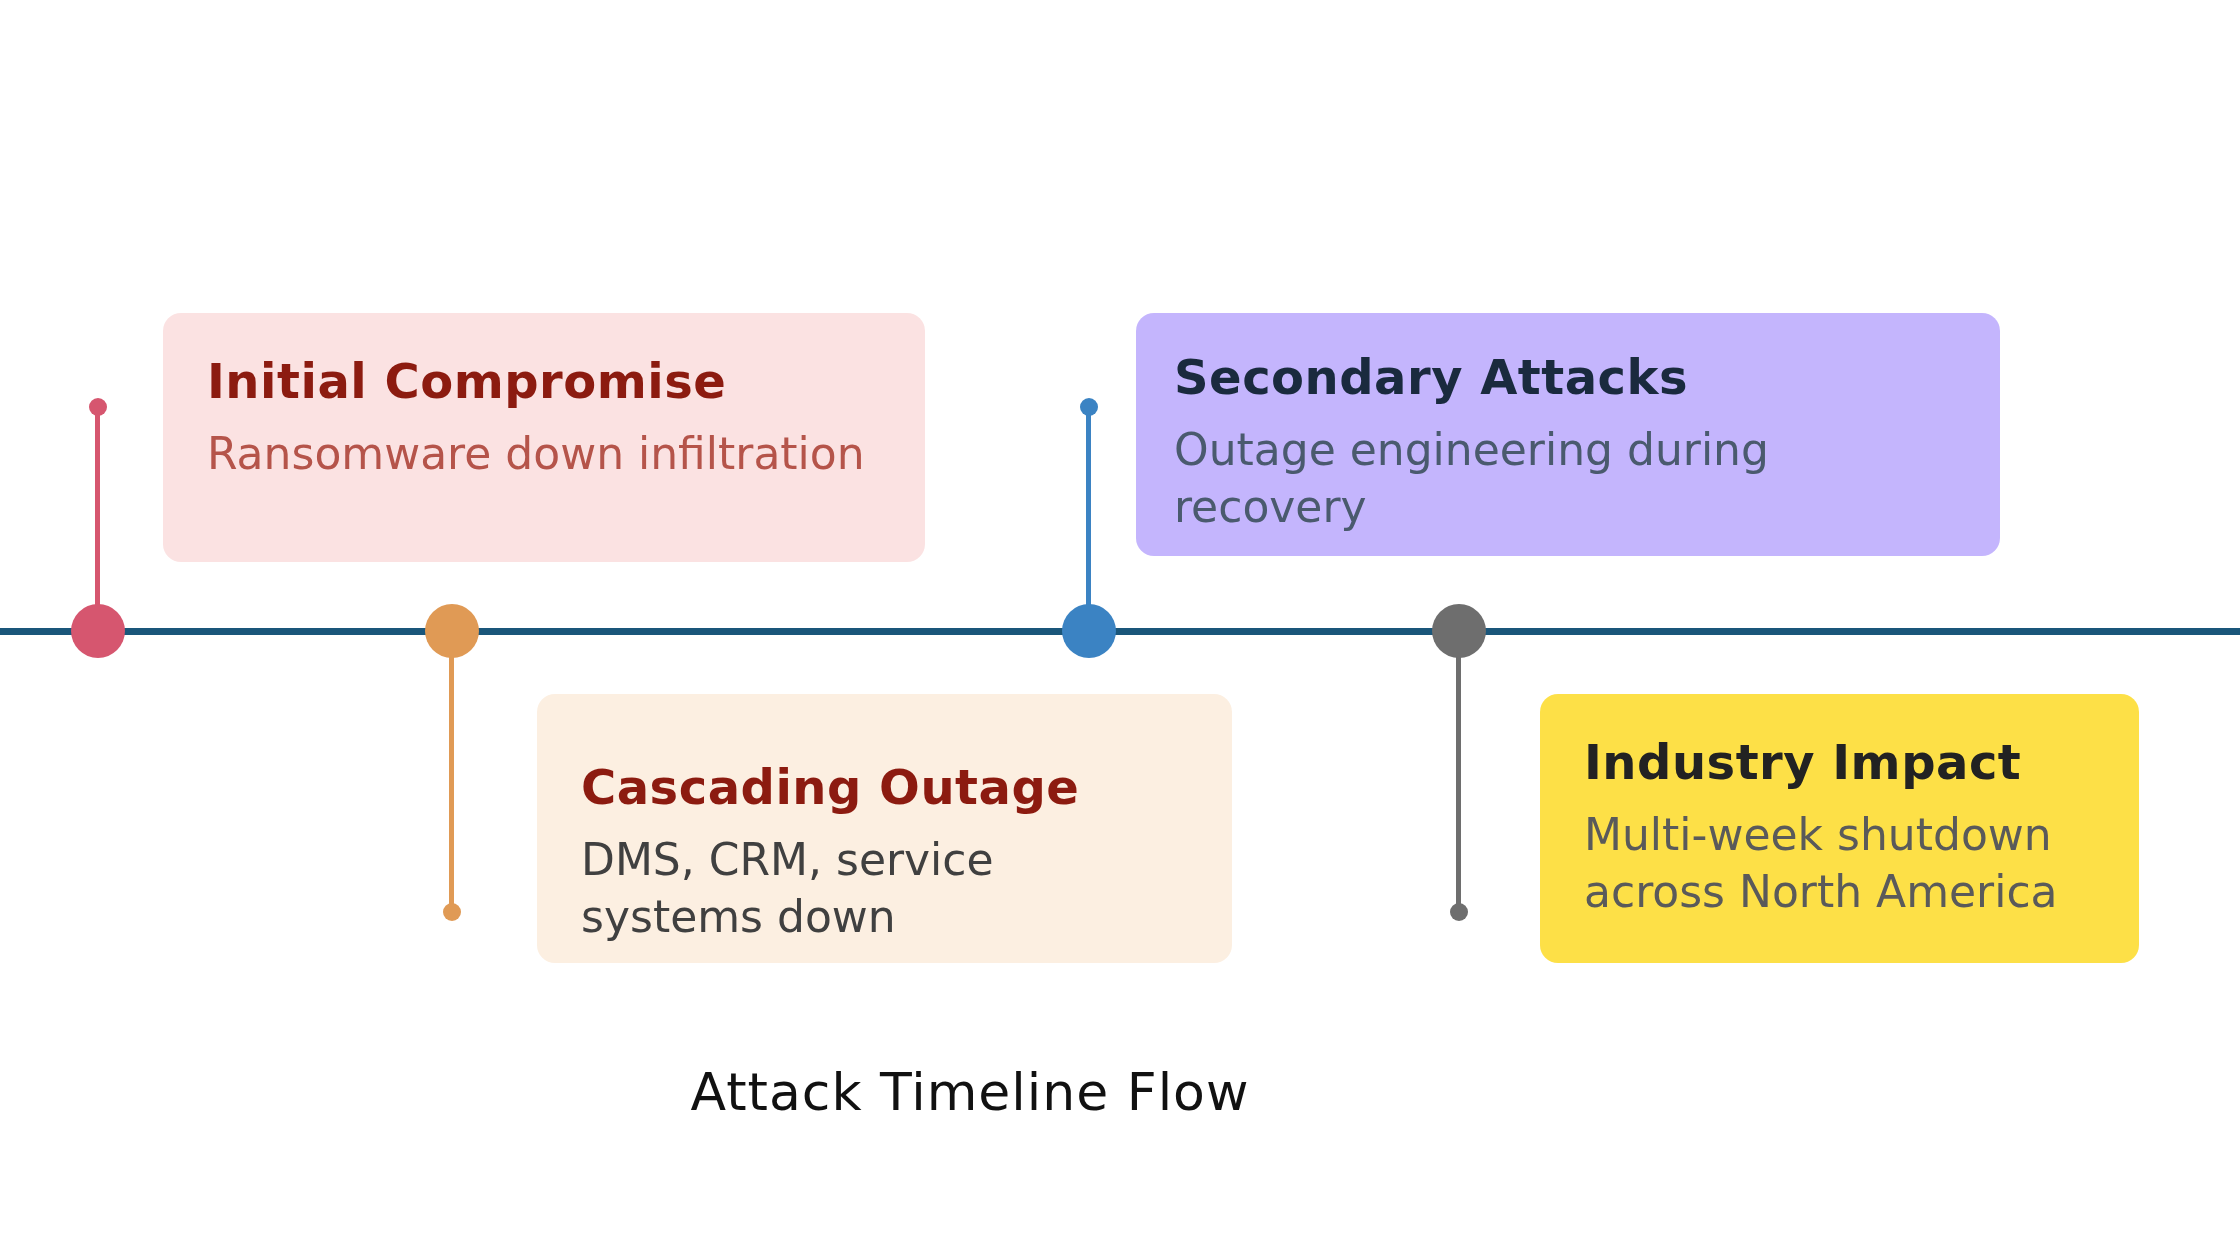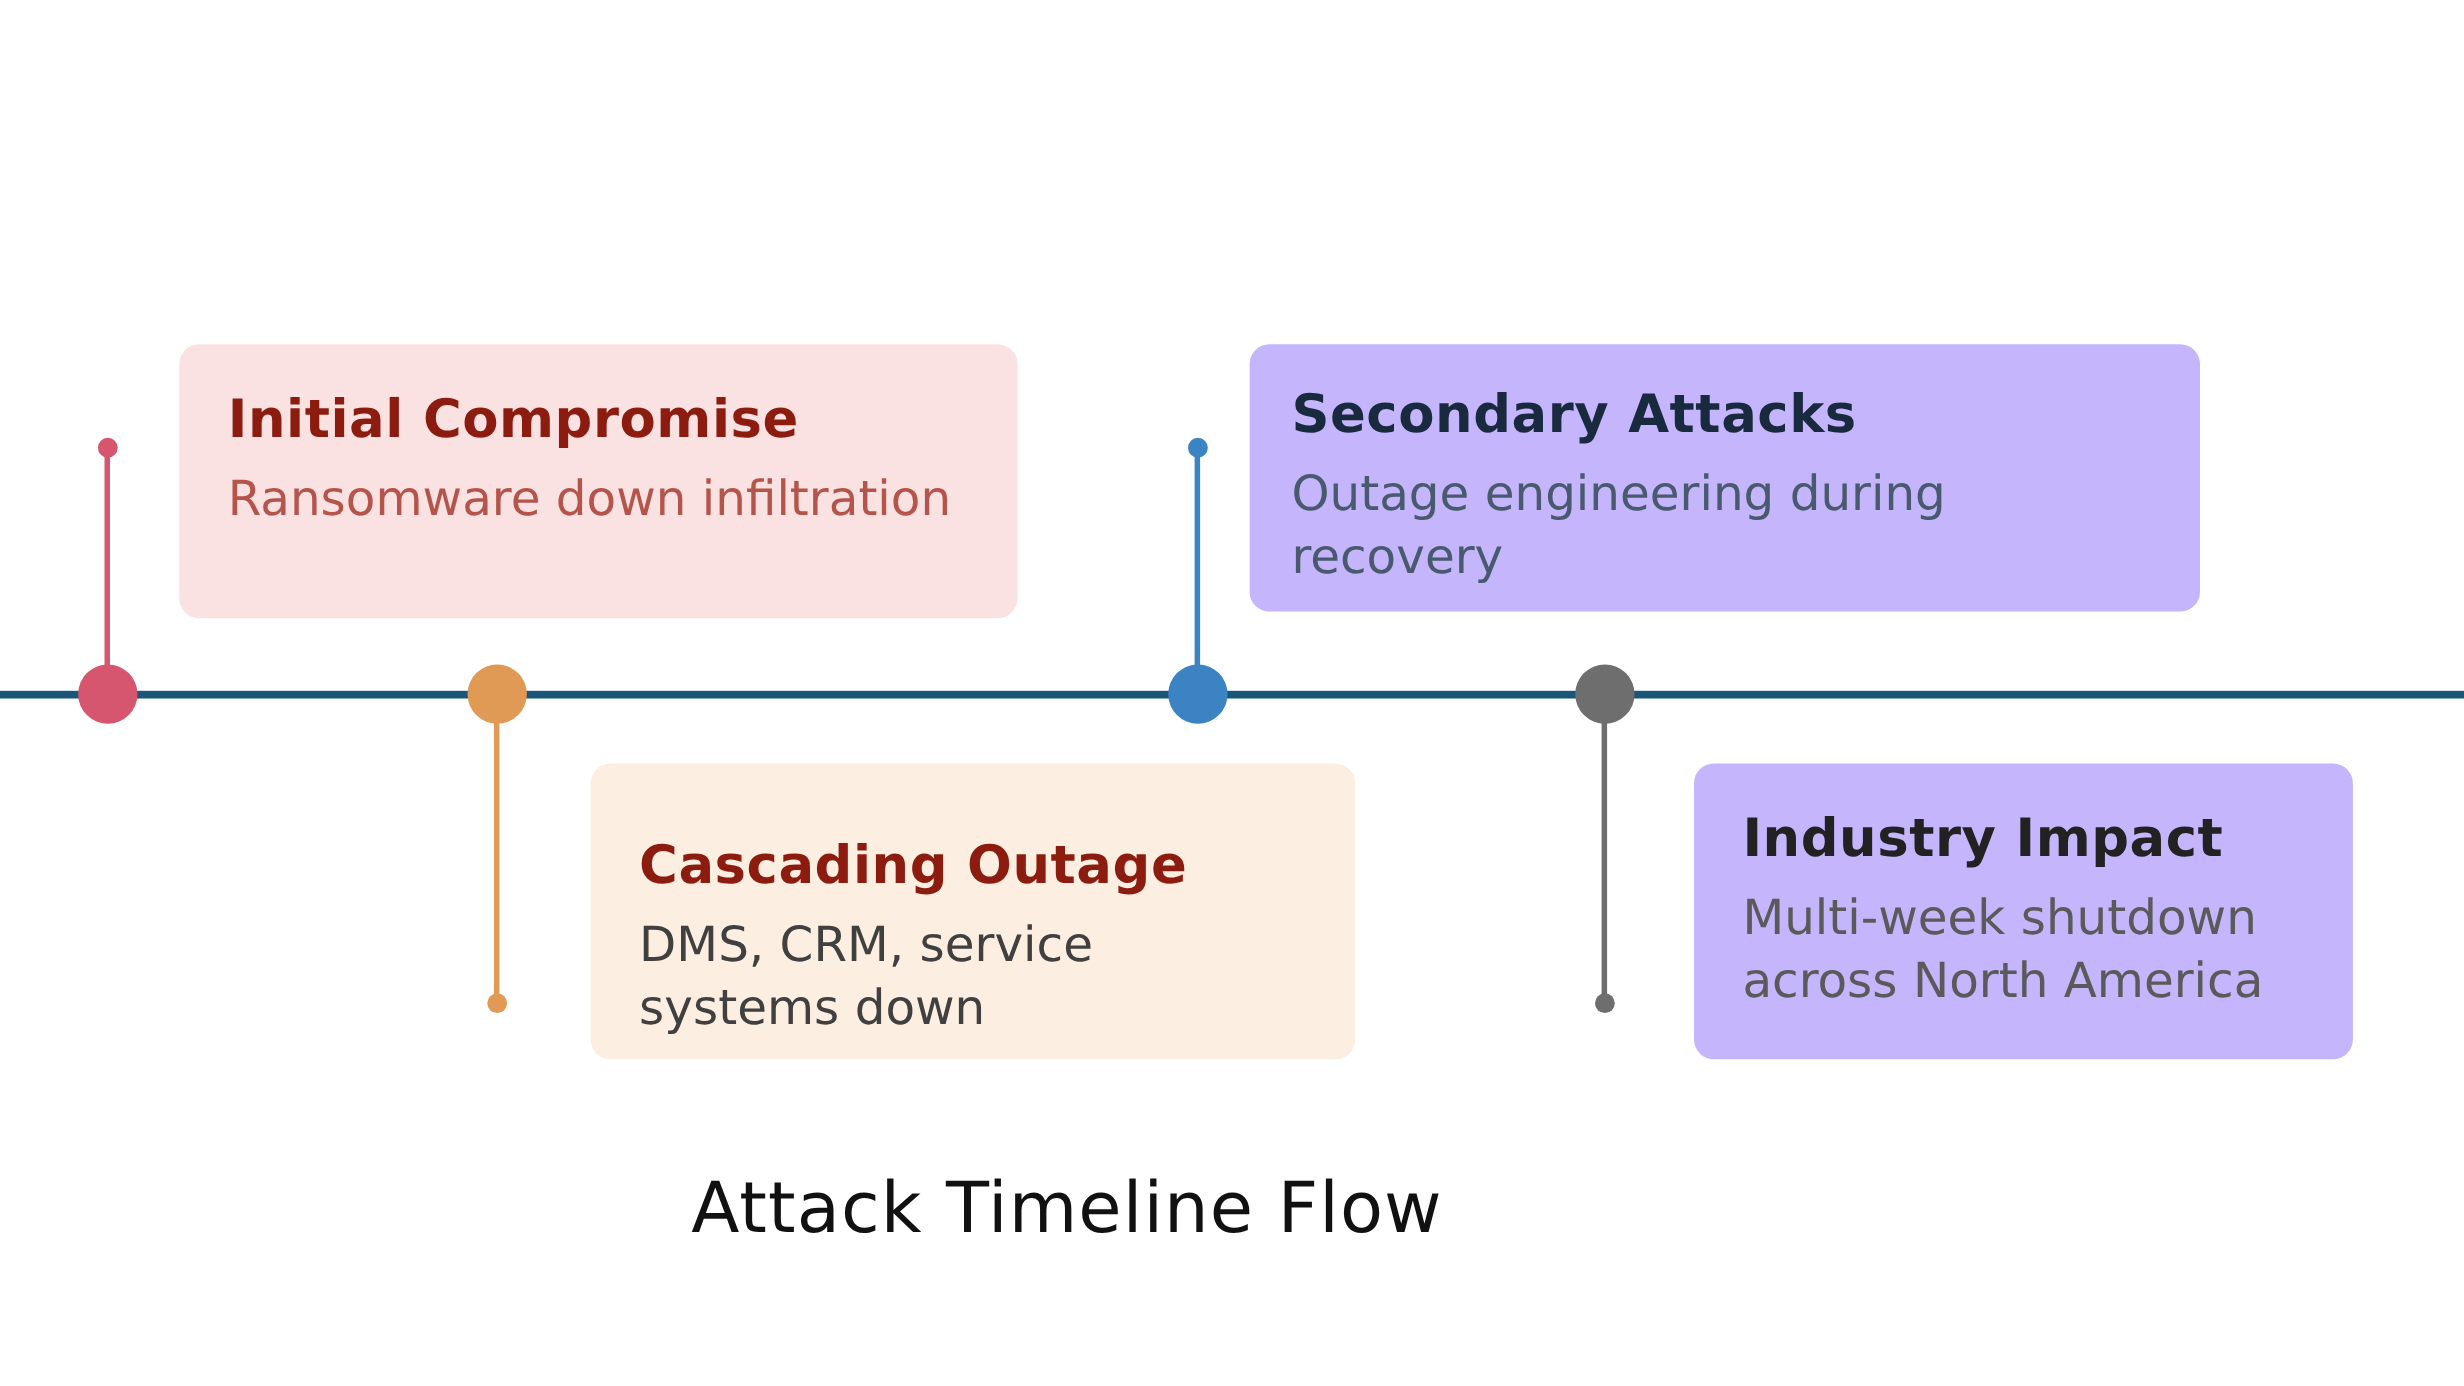--- a/index.html
+++ b/index.html
@@ -86,21 +86,21 @@
     margin: 0;
   }
 
   
   .diagram-title {
     position: absolute;
     left: 0;
     top: 1062px;
     width: 1940px;
     text-align: center;
-    font-size: 64px;
+    font-size: 52px;
     color: #111111;
     letter-spacing: 1px;
   }
 </style>
 </head>
 <body>
 
 <div class="stage">
 
   <div class="timeline-line" style="background-color: rgb(26, 86, 122);"></div>
@@ -133,20 +133,20 @@
   <div class="card card-3" style="background-color: #c4b5fd;">
     <p class="card-title" style="color: rgb(26, 42, 62);">Secondary Attacks</p>
     <p class="card-desc" style="color: rgb(74, 90, 110);">Outage engineering during recovery</p>
   </div>
 
   <div class="event e4">
     <div class="stem" style="background-color: rgb(110, 110, 110);"></div>
     <div class="end-dot" style="background-color: rgb(110, 110, 110);"></div>
     <div class="marker" style="background-color: rgb(110, 110, 110);"></div>
   </div>
-  <div class="card card-4" style="background-color: #c4b5fd;">
+  <div class="card card-4" style="background-color: #fde047;">
     <p class="card-title" style="color: rgb(34, 34, 34);">Industry Impact</p>
     <p class="card-desc" style="color: rgb(90, 90, 90);">Multi-week shutdown across North America</p>
   </div>
 
   <div class="diagram-title">Attack Timeline Flow</div>
 
 </div>
 
 </body></html>

